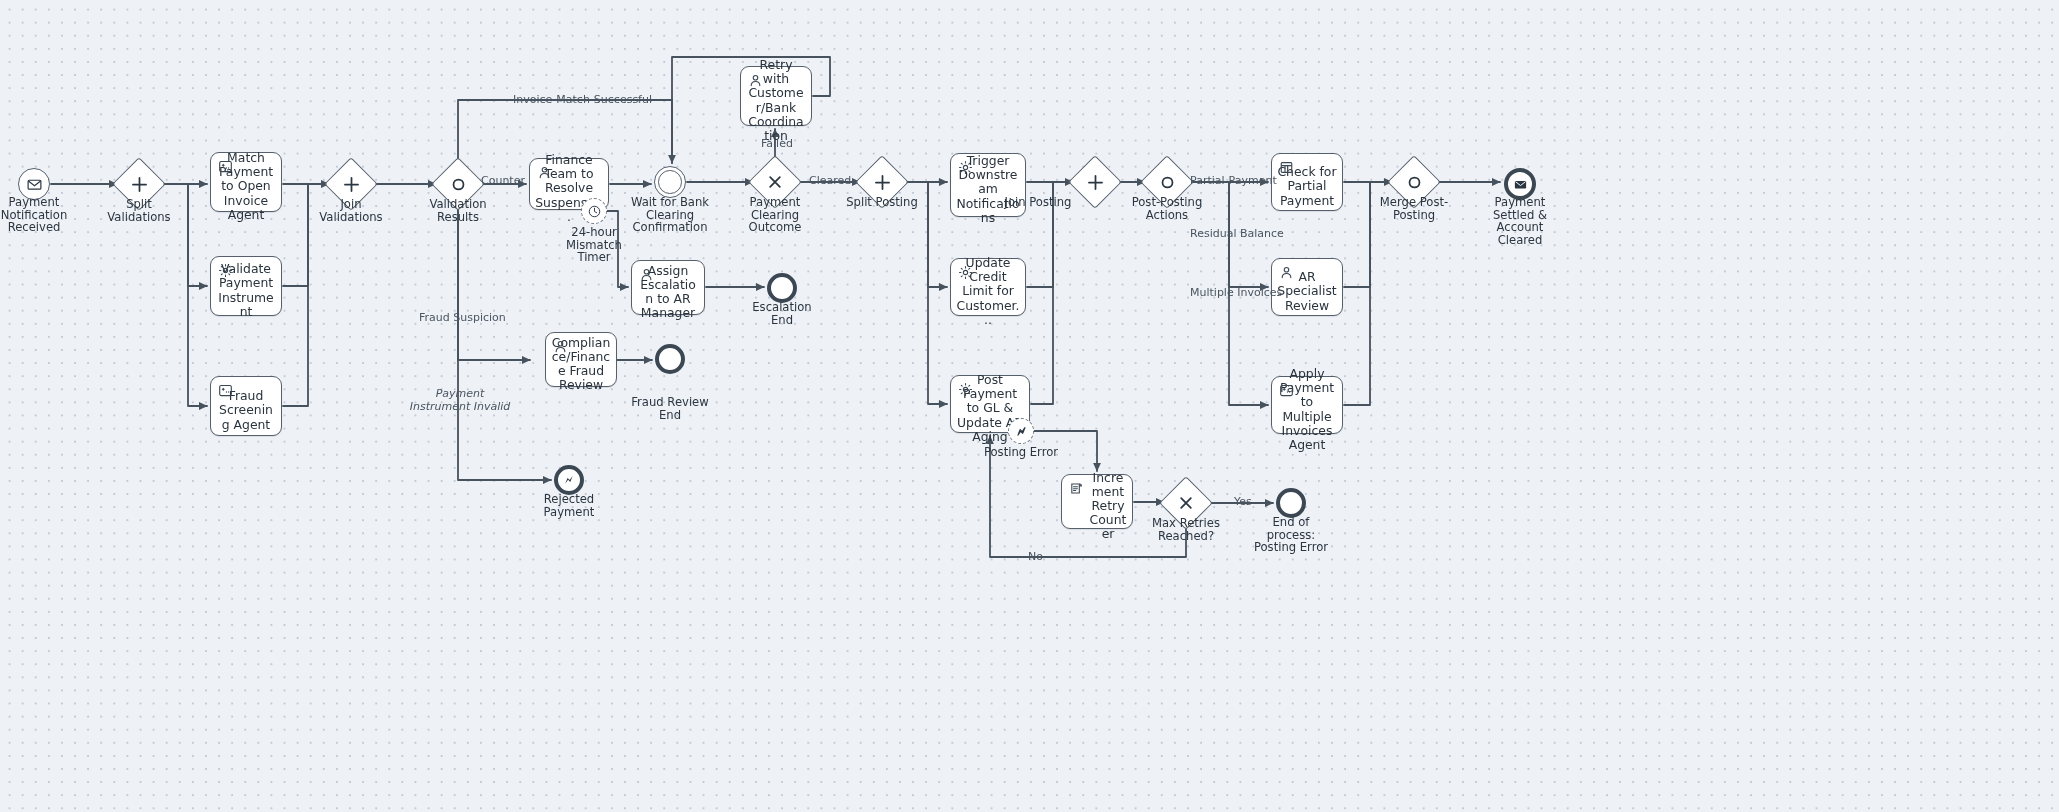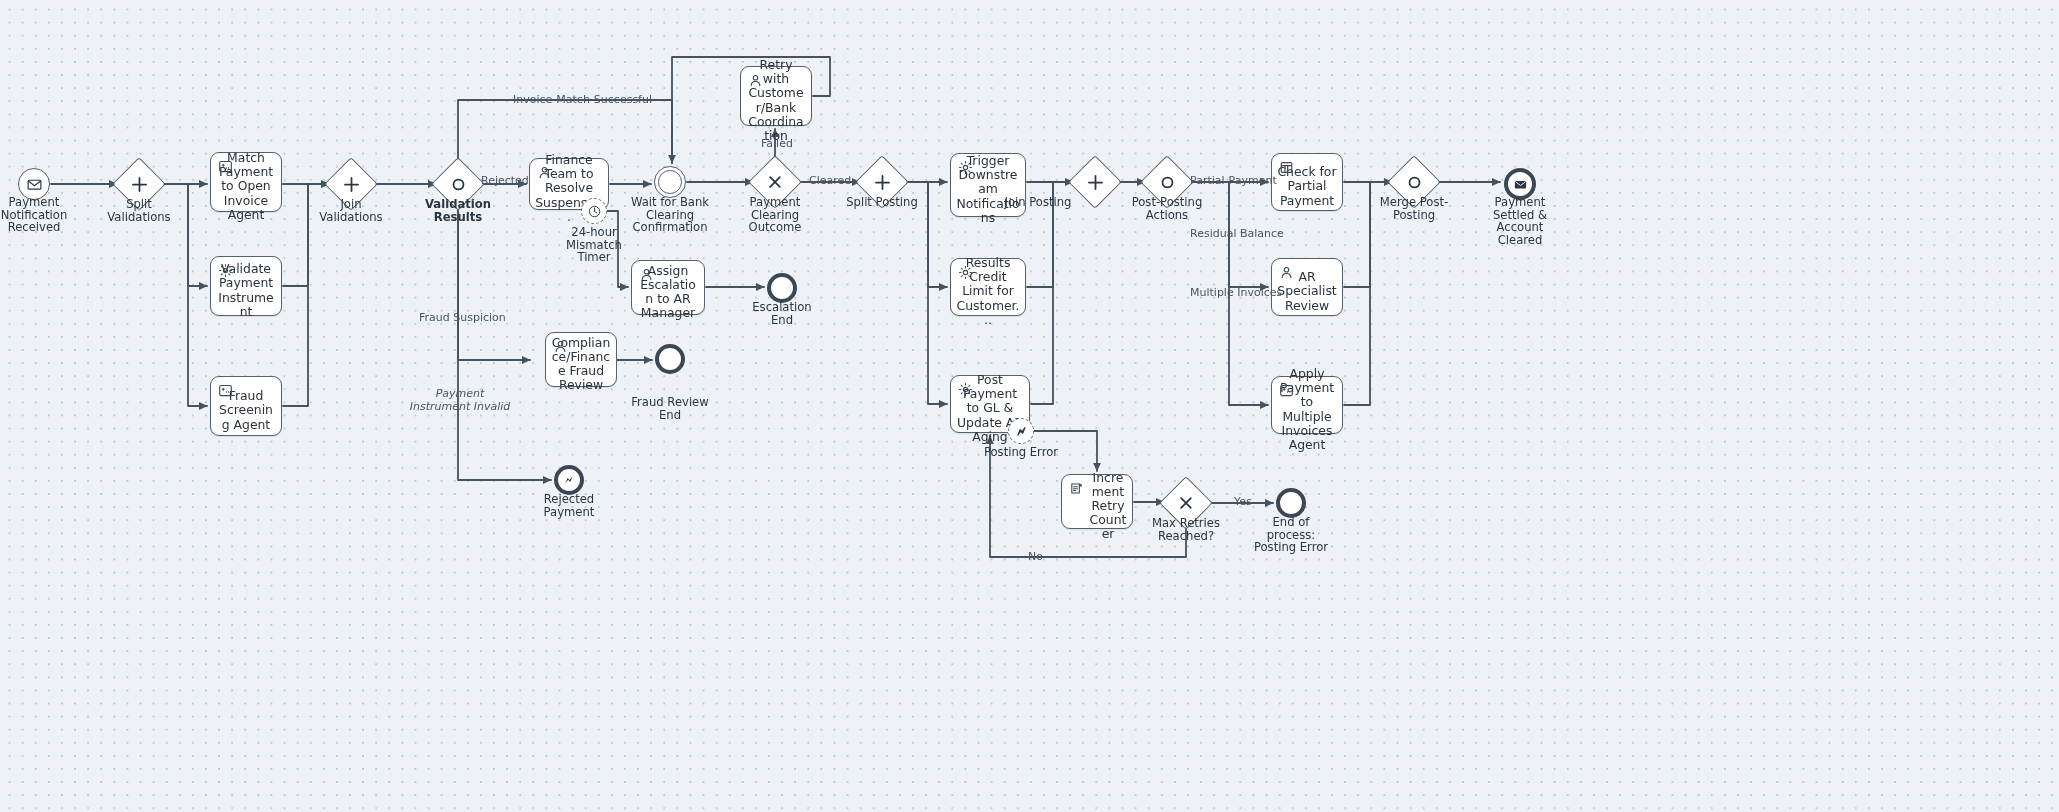--- a/index.html
+++ b/index.html
@@ -206,21 +206,21 @@
   <div class="nlabel" style="left:311px;top:198px;width:80px;">Join Validations</div>
 
   <div class="gwwrap" style="left:439px;top:165px;">
     <div class="gw"></div>
     <div class="gwicon">
       <svg viewBox="0 0 24 24" width="19" height="19" fill="none" stroke="#2a3642" stroke-width="2.2">
         <circle cx="12" cy="12" r="6.3"></circle>
       </svg>
     </div>
   </div>
-  <div class="nlabel" style="left:418px;top:198px;width:80px;font-weight:bold;">Validation Results</div>
+  <div class="nlabel" style="left:418px;top:198px;width:80px;">Validation Results</div>
 
   <div class="node task" style="left:529px;top:158px;width:80px;height:52px;">
     <span class="ticon">
       <svg viewBox="0 0 16 16" fill="none" stroke="#3b4753" stroke-width="1.2">
         <circle cx="8" cy="5" r="2.4"></circle>
         <path d="M3.4,13.4 C3.4,10.4 5.5,9 8,9 C10.5,9 12.6,10.4 12.6,13.4" stroke-linecap="round"></path>
       </svg>
     </span>
     <span class="tlabel">Finance Team to Resolve Suspense...</span>
   </div>
@@ -317,21 +317,21 @@
   </div>
 
   <div class="node task" style="left:950px;top:258px;width:76px;height:58px;">
     <span class="ticon">
       <svg viewBox="0 0 16 16" fill="none" stroke="#3b4753" stroke-width="1.15">
         <circle cx="8" cy="8" r="2.3"></circle>
         <path d="M8,1.6 L8,3.1 M8,12.9 L8,14.4 M14.4,8 L12.9,8 M3.1,8 L1.6,8
                  M12.5,3.5 L11.5,4.5 M4.5,11.5 L3.5,12.5 M12.5,12.5 L11.5,11.5 M4.5,4.5 L3.5,3.5" stroke-linecap="round"></path>
       </svg>
     </span>
-    <span class="tlabel">Results Credit Limit for Customer...</span>
+    <span class="tlabel">Update Credit Limit for Customer...</span>
   </div>
 
   <div class="node task" style="left:950px;top:375px;width:80px;height:58px;">
     <span class="ticon">
       <svg viewBox="0 0 16 16" fill="none" stroke="#3b4753" stroke-width="1.15">
         <circle cx="8" cy="8" r="2.3"></circle>
         <path d="M8,1.6 L8,3.1 M8,12.9 L8,14.4 M14.4,8 L12.9,8 M3.1,8 L1.6,8
                  M12.5,3.5 L11.5,4.5 M4.5,11.5 L3.5,12.5 M12.5,12.5 L11.5,11.5 M4.5,4.5 L3.5,3.5" stroke-linecap="round"></path>
       </svg>
     </span>
@@ -437,21 +437,21 @@
     <span>
       <svg viewBox="0 0 20 20" width="15" height="15" fill="#2a3642" stroke="none">
         <rect x="2.5" y="5.2" width="15" height="10" rx="1.2"></rect>
         <path d="M3.3,6.2 L10,11.4 L16.7,6.2" stroke="#ffffff" stroke-width="1.3" fill="none"></path>
       </svg>
     </span>
   </div>
   <div class="nlabel" style="left:1480px;top:196px;width:80px;">Payment Settled &amp; Account Cleared</div>
 
   <div class="elabel" style="left:513px;top:94px;">Invoice-Match-Successful</div>
-  <div class="elabel" style="left:481px;top:175px;">Rejected</div>
+  <div class="elabel" style="left:481px;top:175px;">Counter</div>
   <div class="elabel" style="left:419px;top:312px;">Fraud Suspicion</div>
   <div class="elabel wrap" style="left:405px;top:388px;width:110px;font-style:italic;">Payment Instrument Invalid</div>
   <div class="elabel" style="left:761px;top:138px;">Failed</div>
   <div class="elabel" style="left:809px;top:175px;">Cleared</div>
   <div class="elabel" style="left:1190px;top:175px;">Partial-Payment</div>
   <div class="elabel" style="left:1190px;top:228px;">Residual Balance</div>
   <div class="elabel" style="left:1190px;top:287px;">Multiple Invoices</div>
   <div class="elabel" style="left:1234px;top:496px;">Yes</div>
   <div class="elabel" style="left:1028px;top:551px;">No</div>
 

